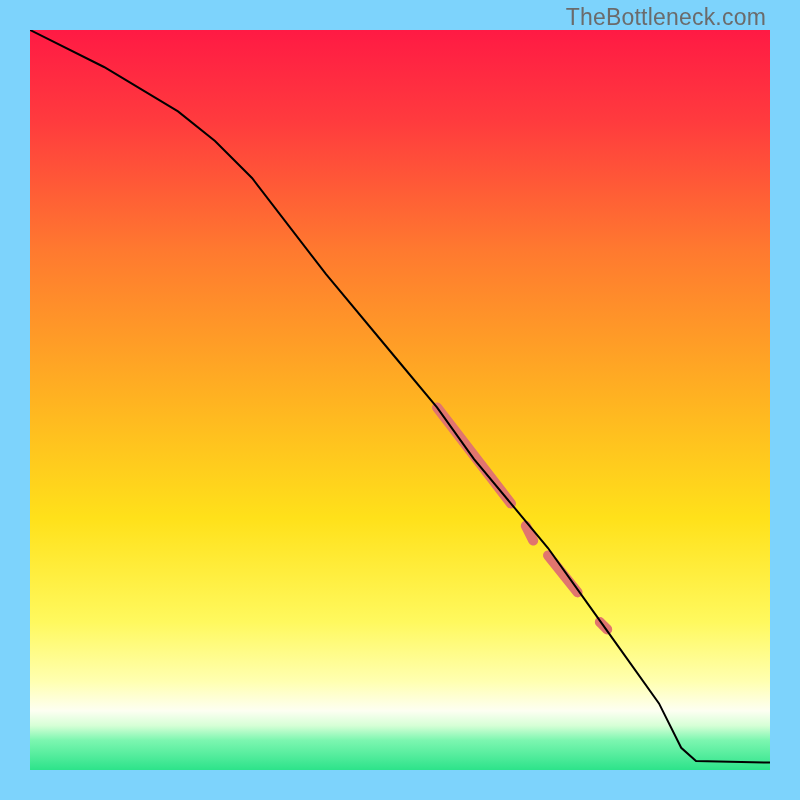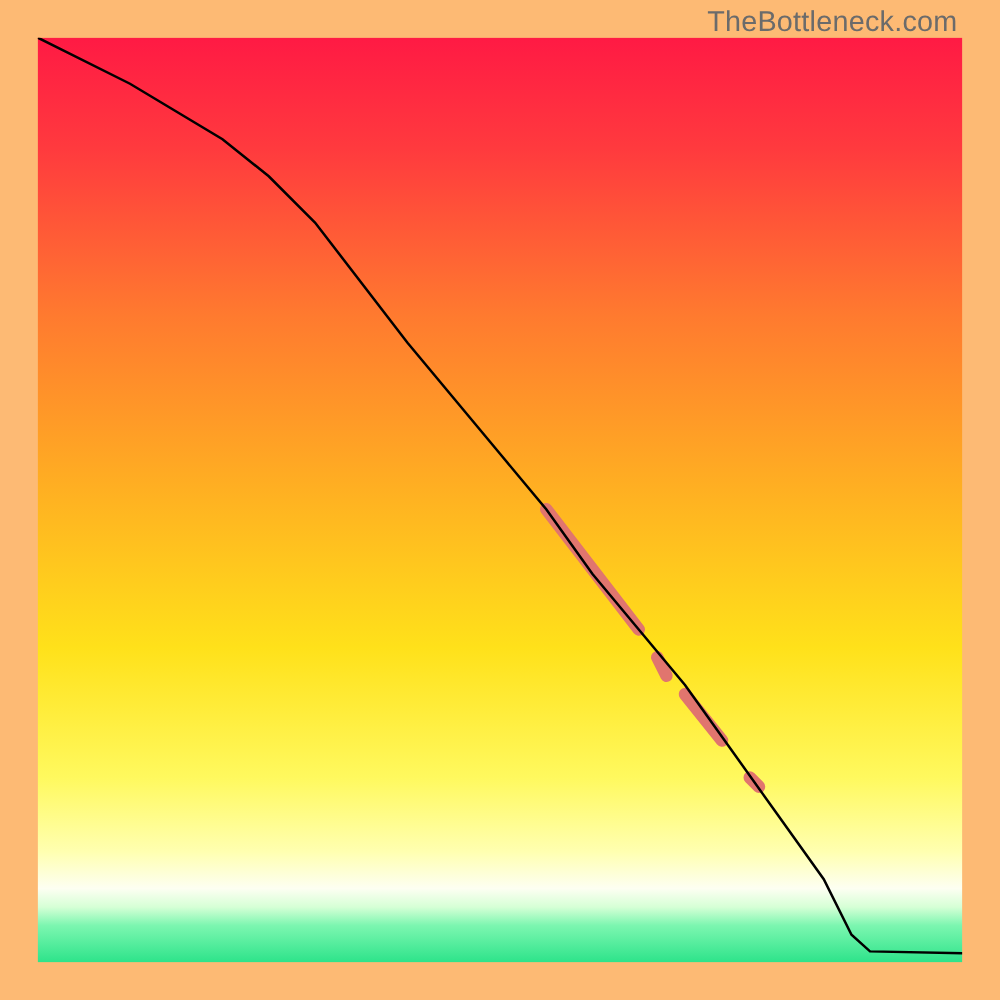--- a/index.html
+++ b/index.html
@@ -8,21 +8,21 @@
     width: 800px;
     height: 800px;
     overflow: hidden;
     background: #000;
     font-family: Arial, Helvetica, sans-serif;
   }
   .frame {
     position: relative;
     width: 800px;
     height: 800px;
-    background: #fdba74;
+    background: #7dd3fc;
   }
   .plot {
     position: absolute;
     left: 30px;
     top: 30px;
     width: 740px;
     height: 740px;
     overflow: hidden;
   }
   .gradient {

